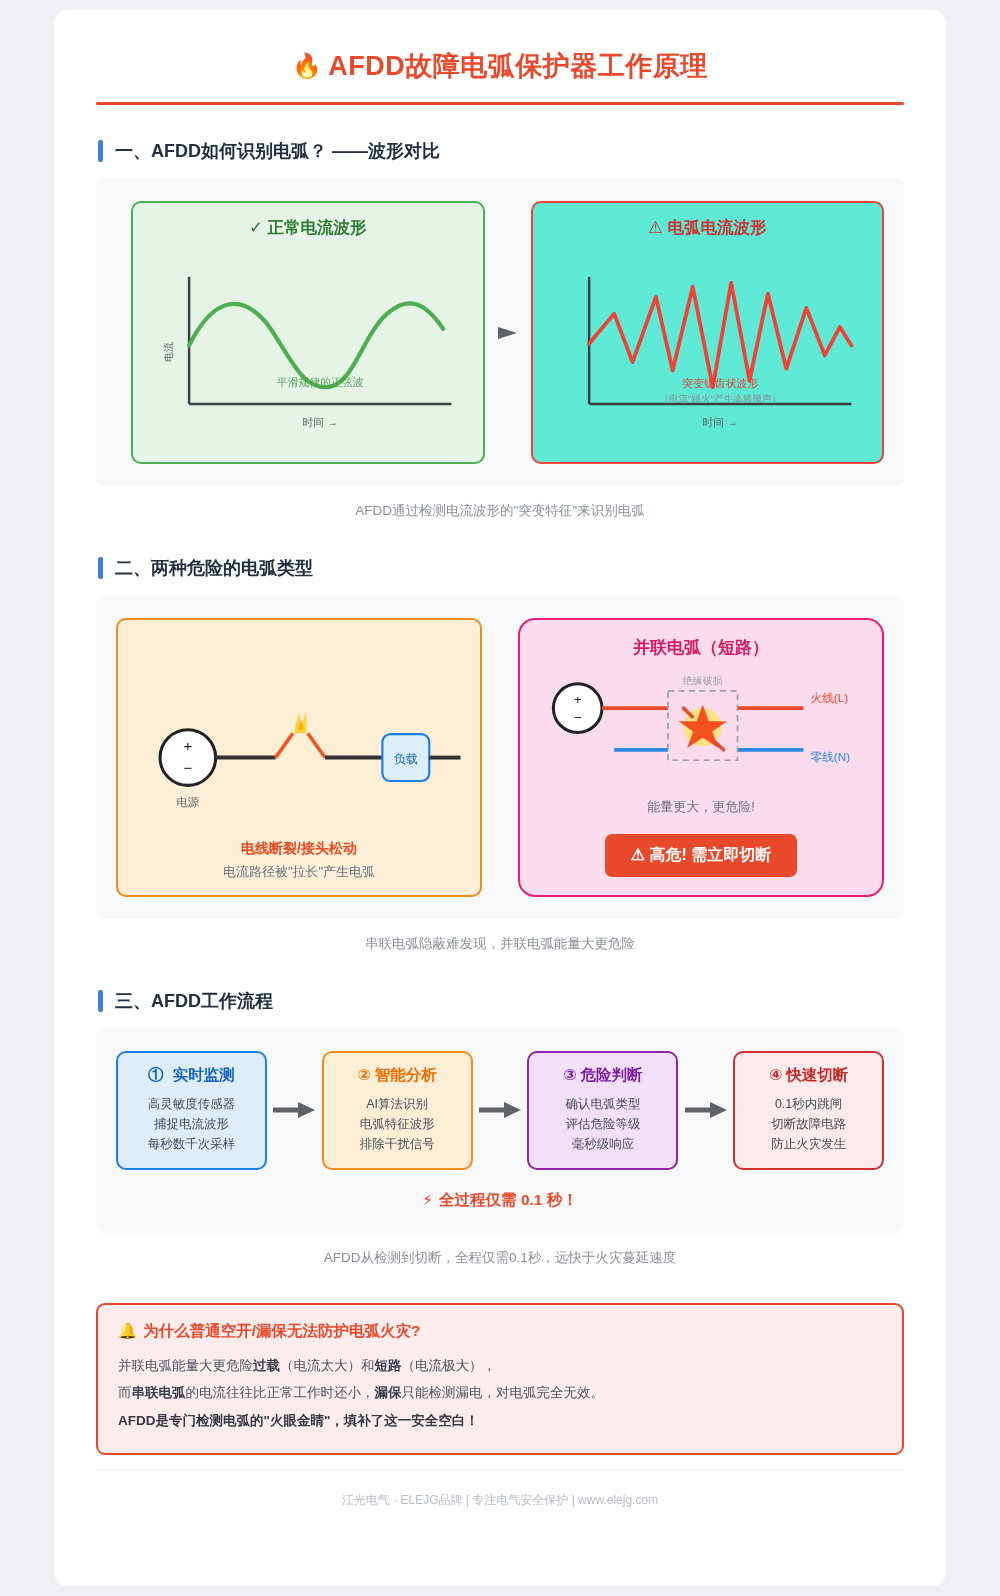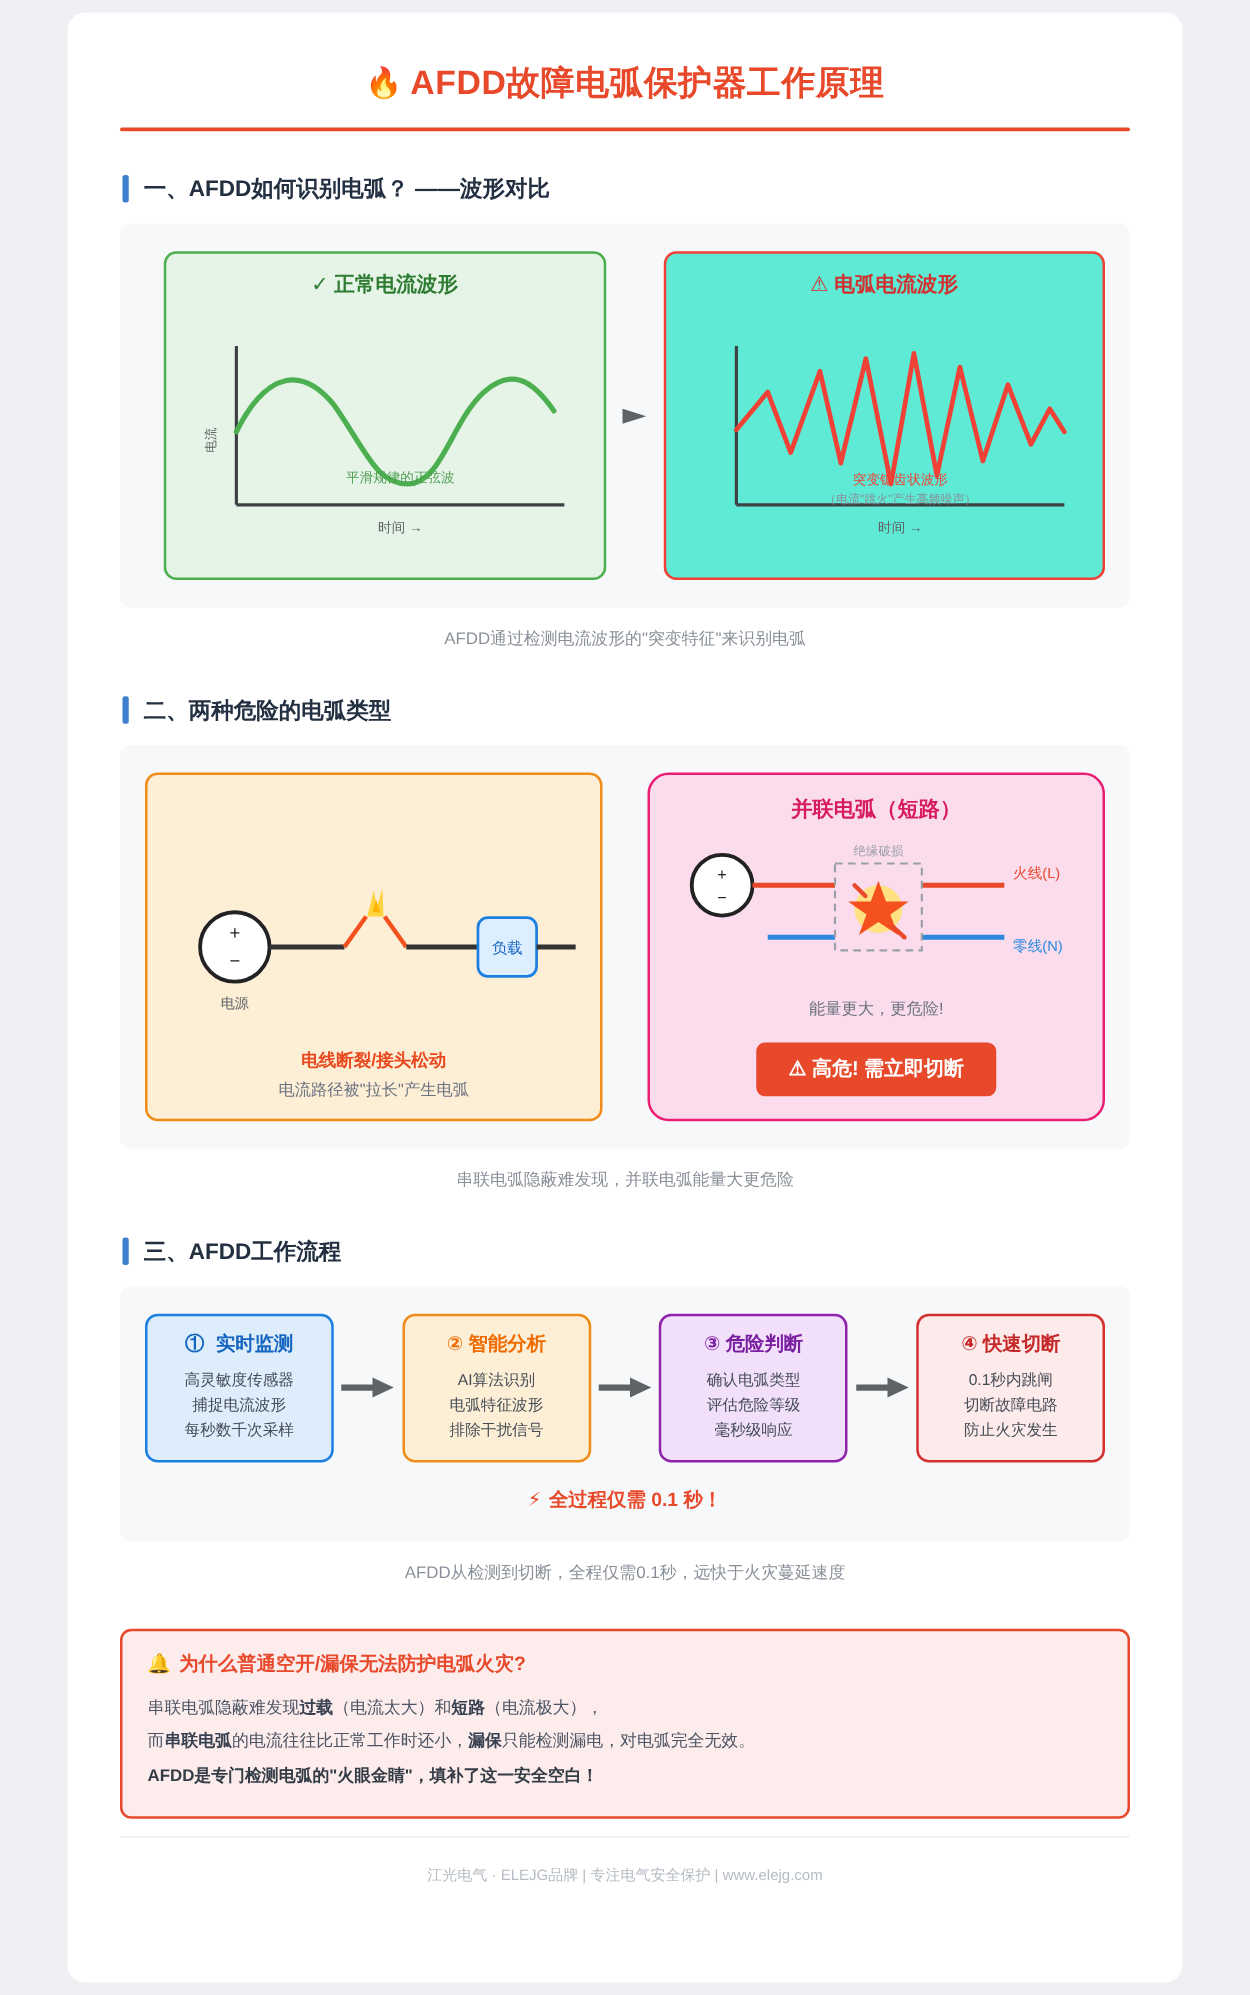--- a/index.html
+++ b/index.html
@@ -258,19 +258,19 @@
     <div class="speed-line">
       <span class="bolt">⚡</span><span>全过程仅需 0.1 秒！</span>
     </div>
   </div>
   <div class="caption">AFDD从检测到切断，全程仅需0.1秒，远快于火灾蔓延速度</div>
 
   <div class="warn-box">
     <div class="warn-title">
       <span class="bell">🔔</span><span>为什么普通空开/漏保无法防护电弧火灾?</span>
     </div>
-    <div class="warn-line"><span>串联电弧隐蔽难发现</span><b>过载</b><span>（电流太大）和</span><b>短路</b><span>（电流极大），</span></div>
+    <div class="warn-line"><span>并联电弧能量大更危险</span><b>过载</b><span>（电流太大）和</span><b>短路</b><span>（电流极大），</span></div>
     <div class="warn-line"><span>而</span><b>串联电弧</b><span>的电流往往比正常工作时还小，</span><b>漏保</b><span>只能检测漏电，对电弧完全无效。</span></div>
     <div class="warn-line last">AFDD是专门检测电弧的"火眼金睛"，填补了这一安全空白！</div>
   </div>
 
   <div class="footer">江光电气 · ELEJG品牌 | 专注电气安全保护 | www.elejg.com</div>
 </div>
 
 </body></html>

